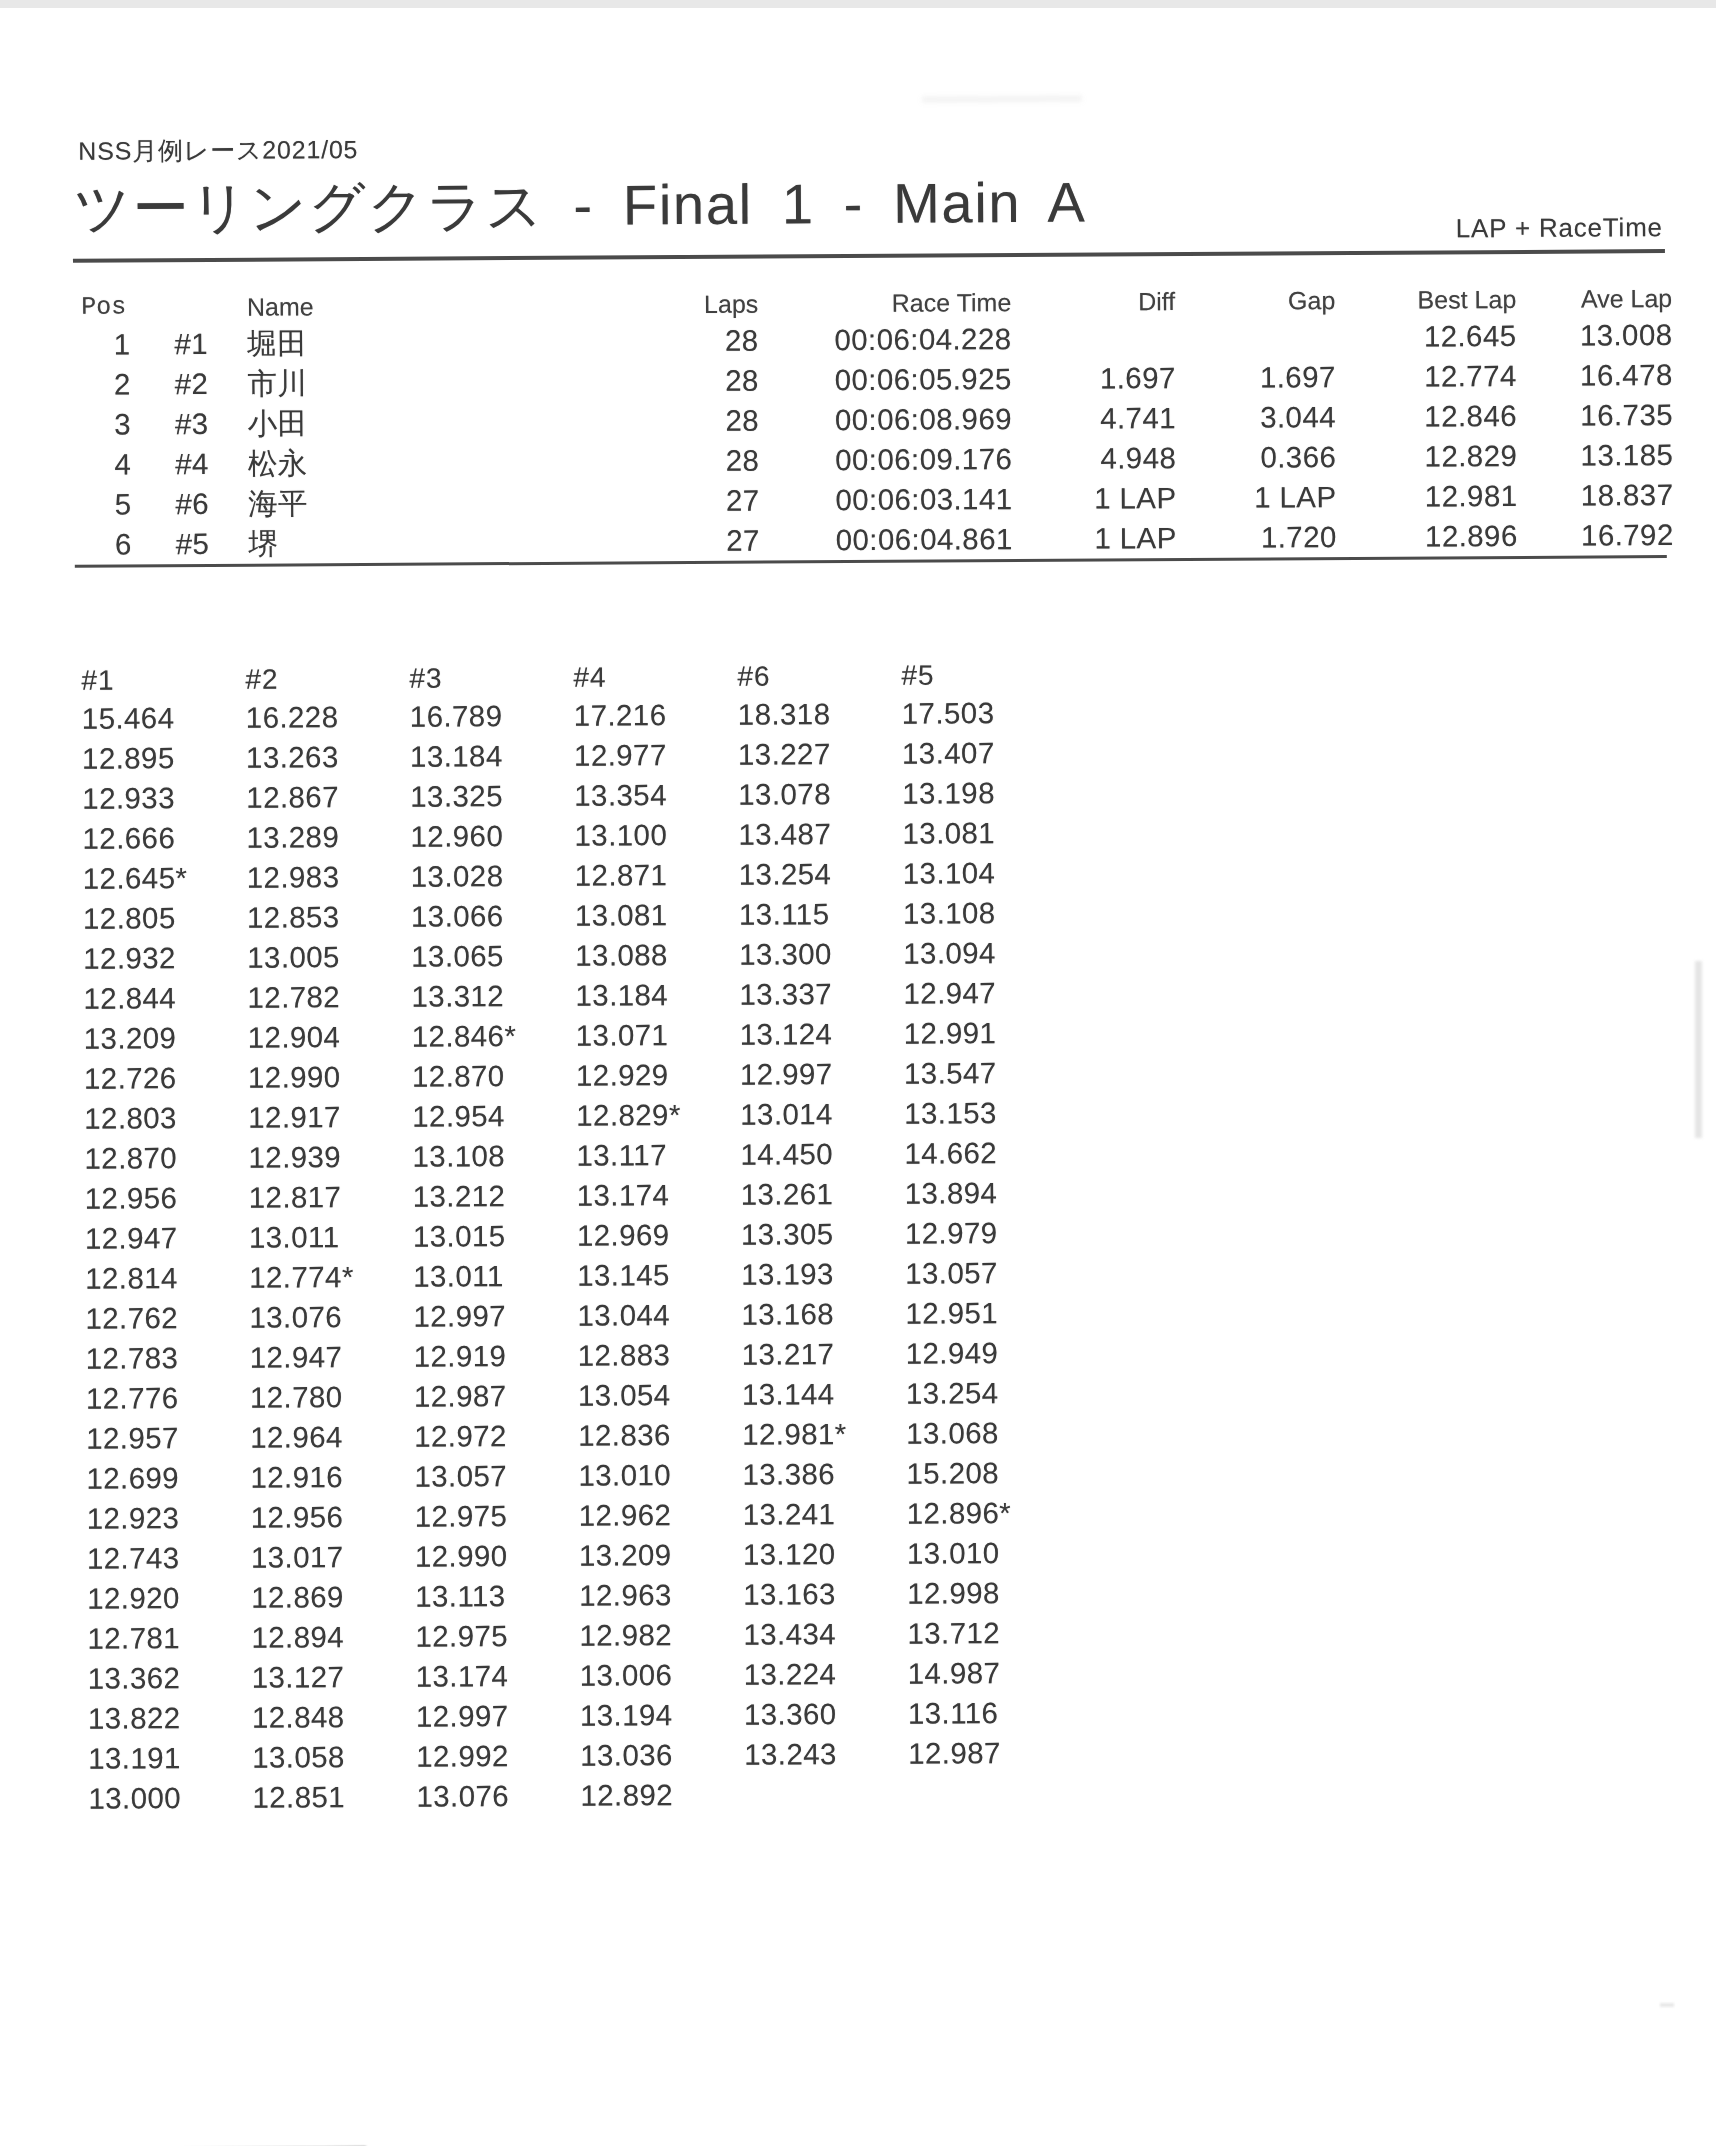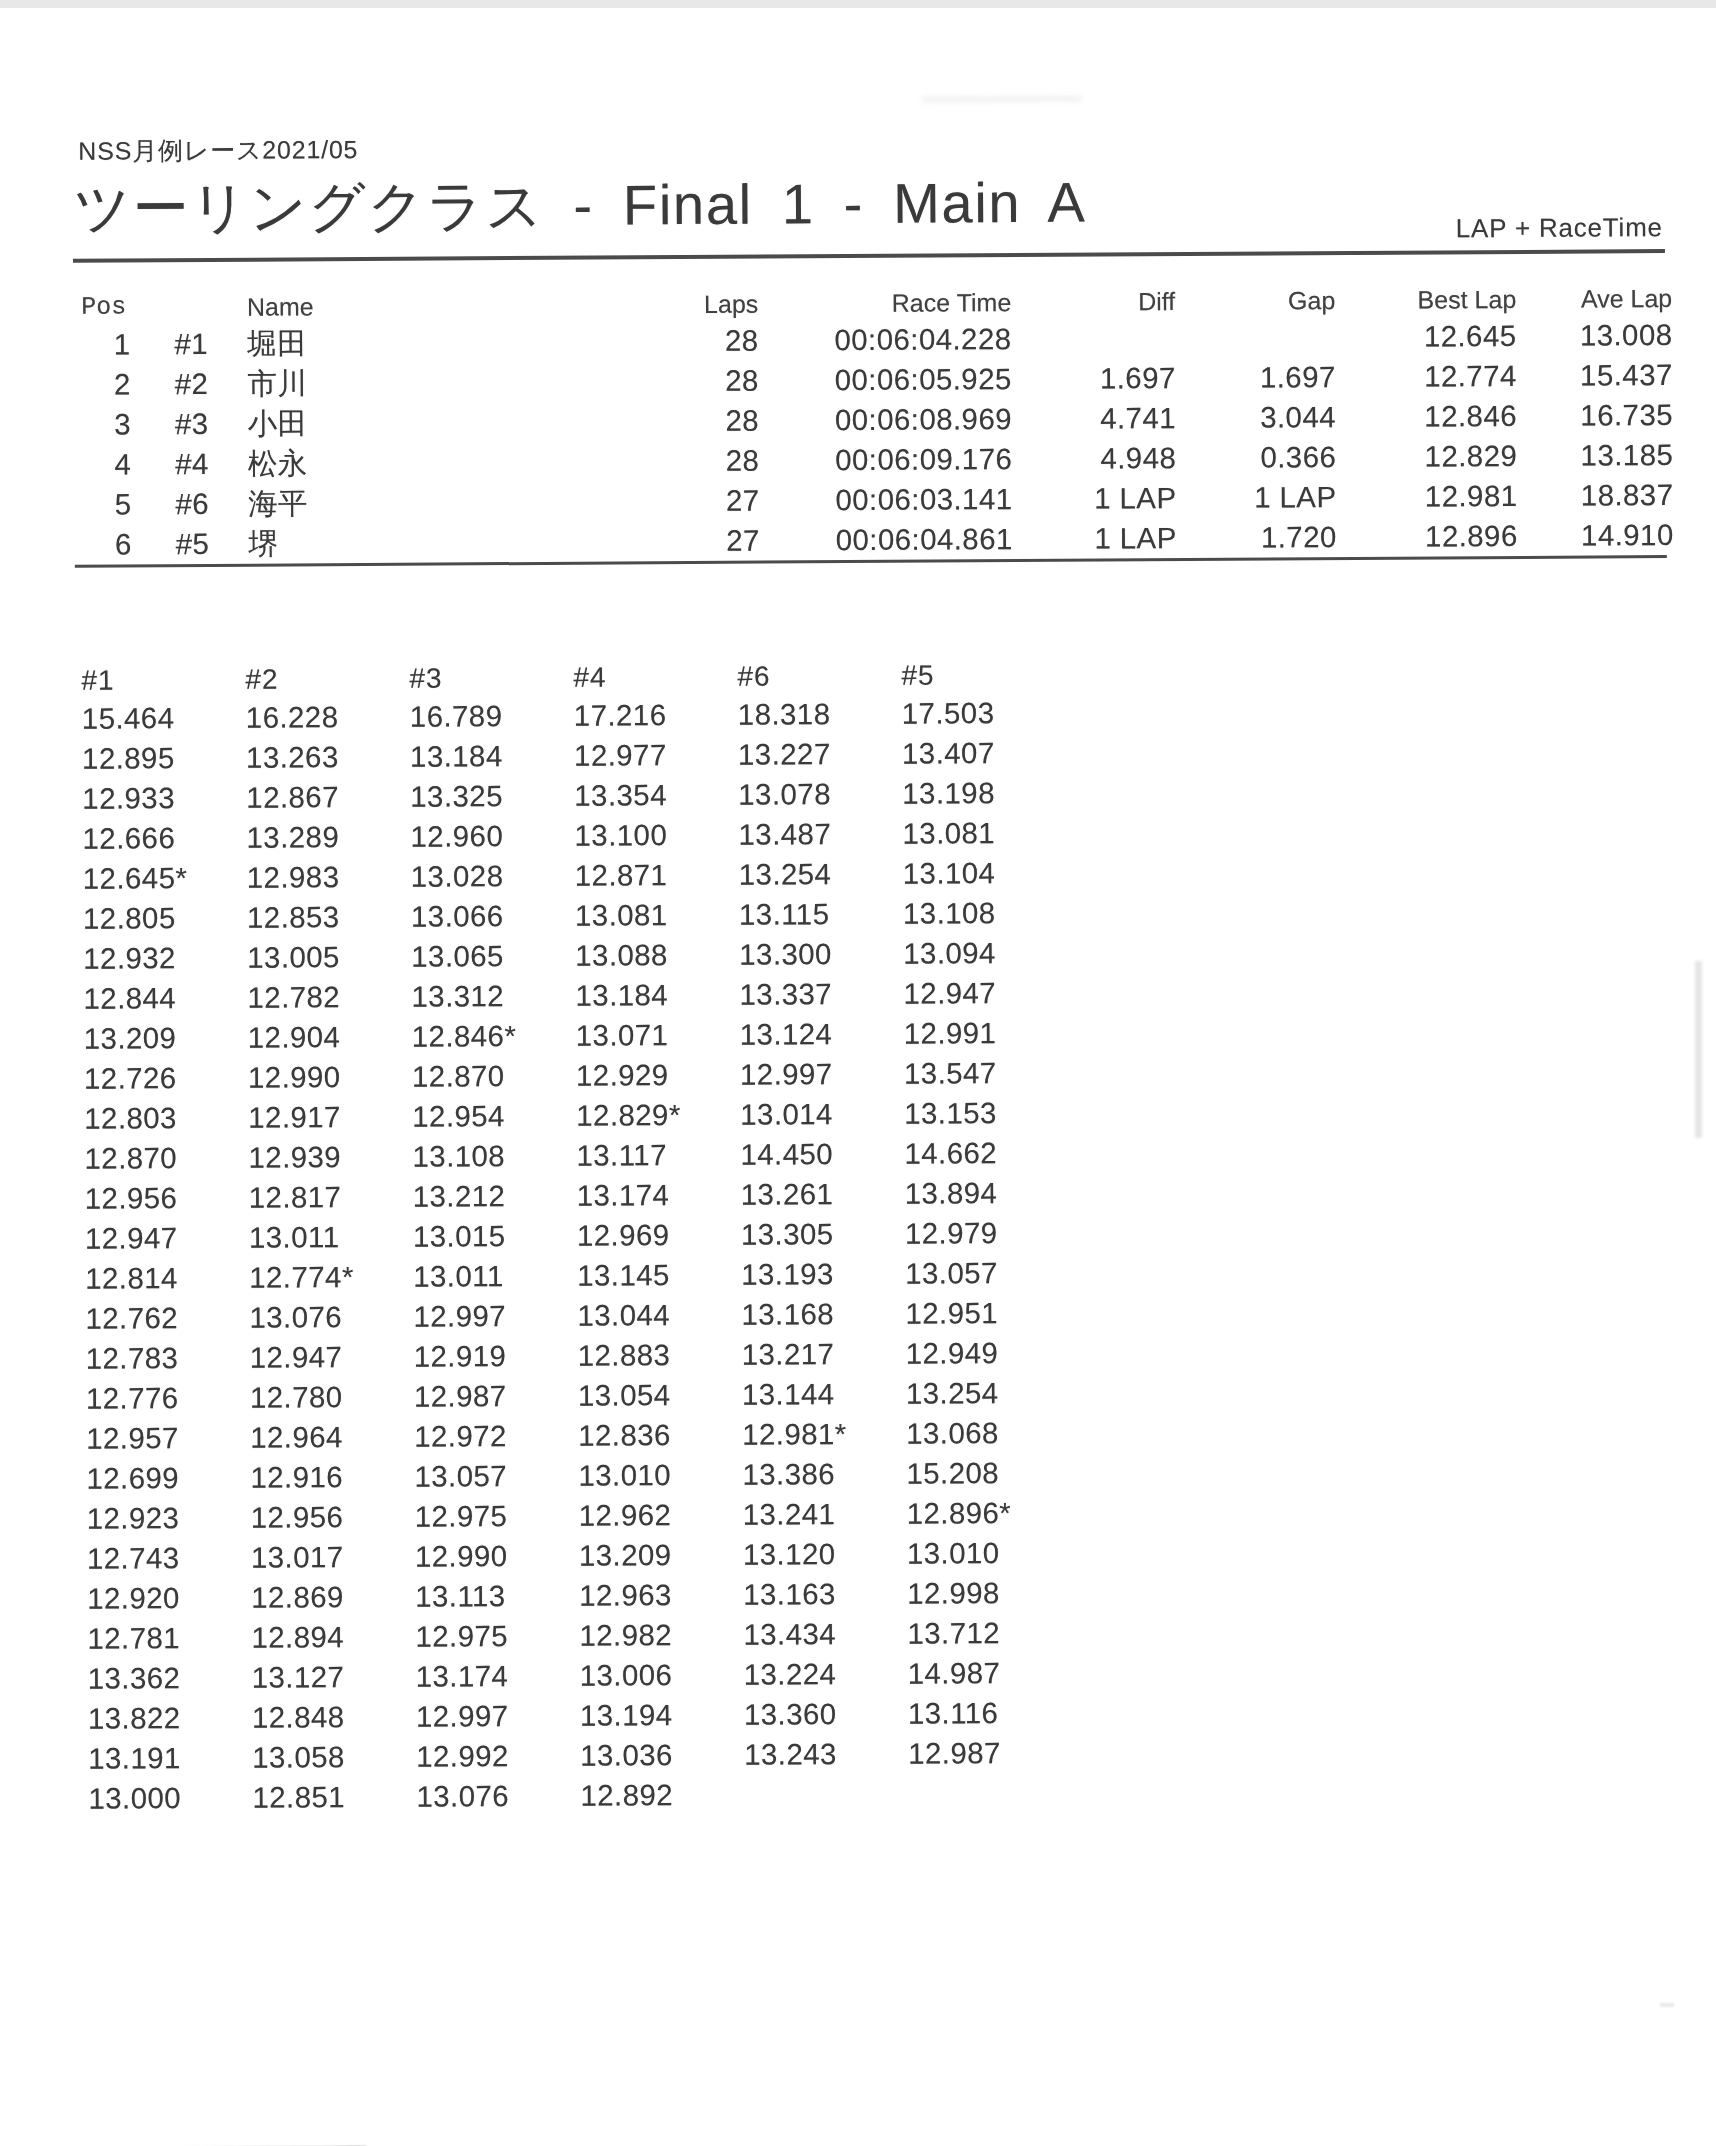--- a/index.html
+++ b/index.html
@@ -78,21 +78,21 @@
         </div>
           <div class="srow txt">
           <span class="c">2</span>
           <span class="c car">#2</span>
           <span class="c name">市川</span>
           <span class="c">28</span>
           <span class="c">00:06:05.925</span>
           <span class="c">1.697</span>
           <span class="c">1.697</span>
           <span class="c">12.774</span>
-          <span class="c">15.437</span>
+          <span class="c">16.478</span>
         </div>
           <div class="srow txt">
           <span class="c">3</span>
           <span class="c car">#3</span>
           <span class="c name">小田</span>
           <span class="c">28</span>
           <span class="c">00:06:08.969</span>
           <span class="c">4.741</span>
           <span class="c">3.044</span>
           <span class="c">12.846</span>
@@ -122,21 +122,21 @@
         </div>
           <div class="srow txt">
           <span class="c">6</span>
           <span class="c car">#5</span>
           <span class="c name">堺</span>
           <span class="c">27</span>
           <span class="c">00:06:04.861</span>
           <span class="c">1 LAP</span>
           <span class="c">1.720</span>
           <span class="c">12.896</span>
-          <span class="c">14.910</span>
+          <span class="c">16.792</span>
         </div>
         </div>
     </div>
 
     <div class="rule rule-bottom"></div>
 
     <div class="lapchart">
 
     <div class="lapcol">
         <div class="lap-head txt">#1</div>

